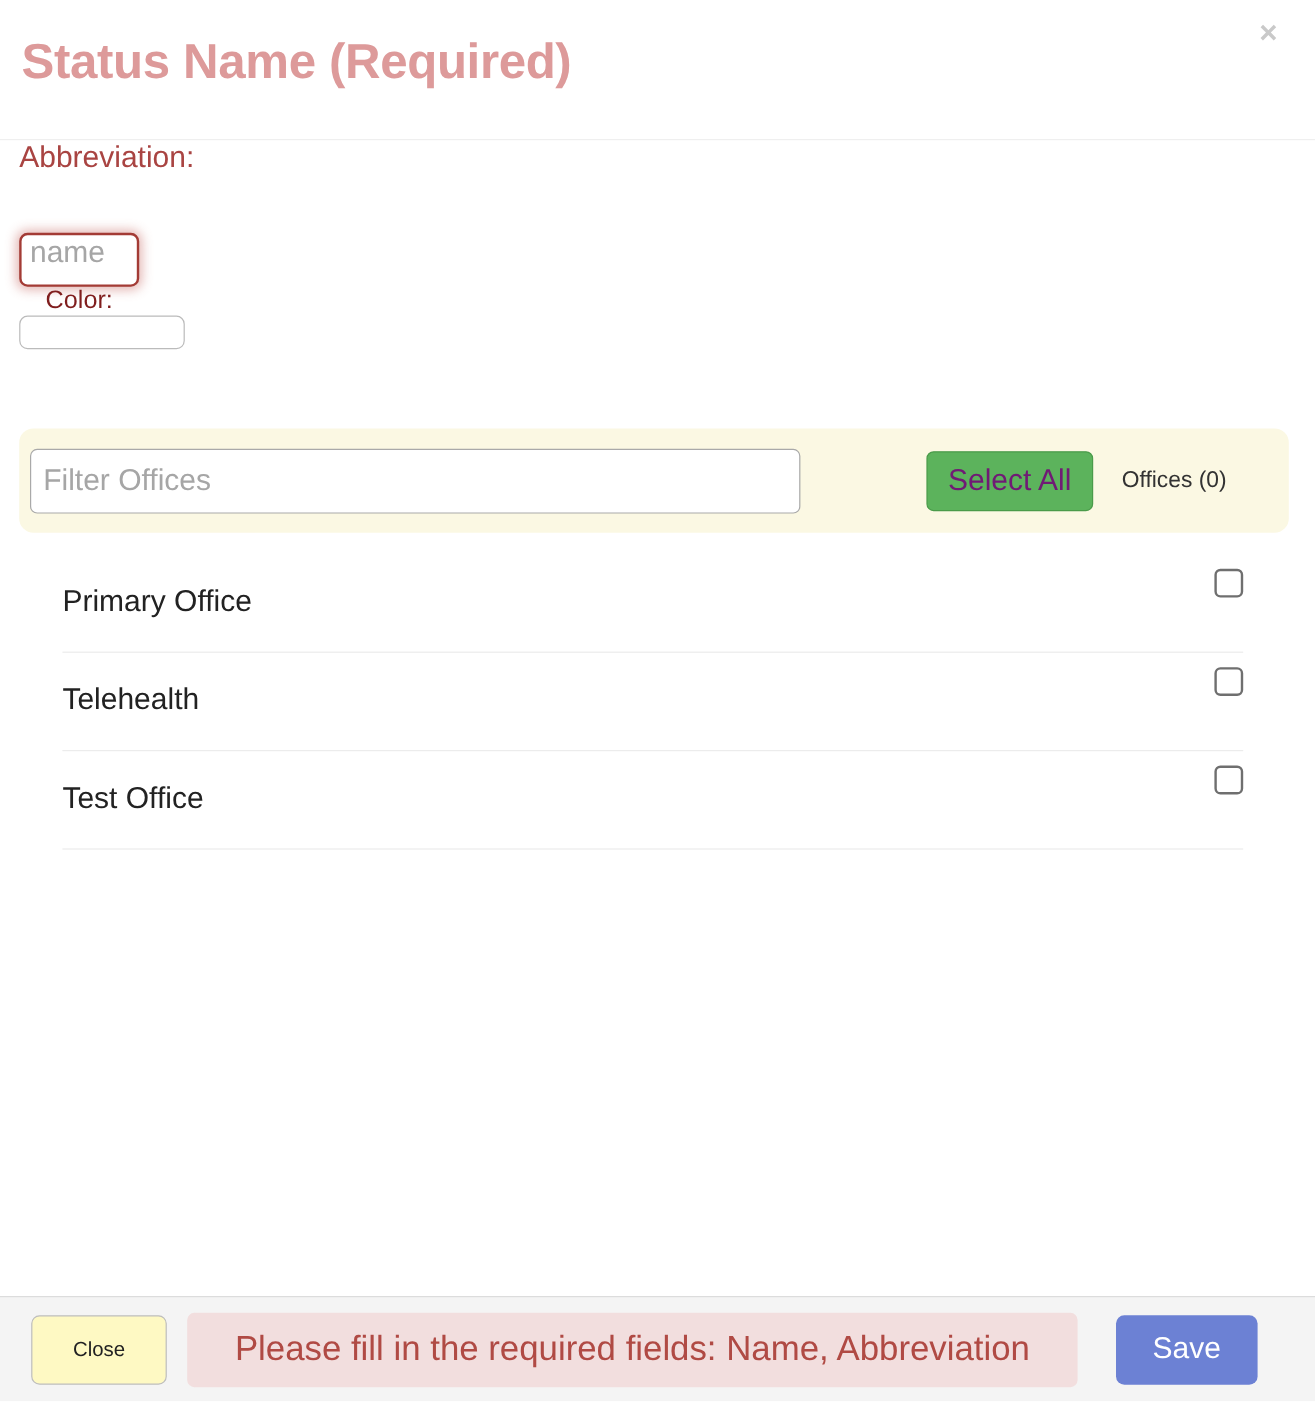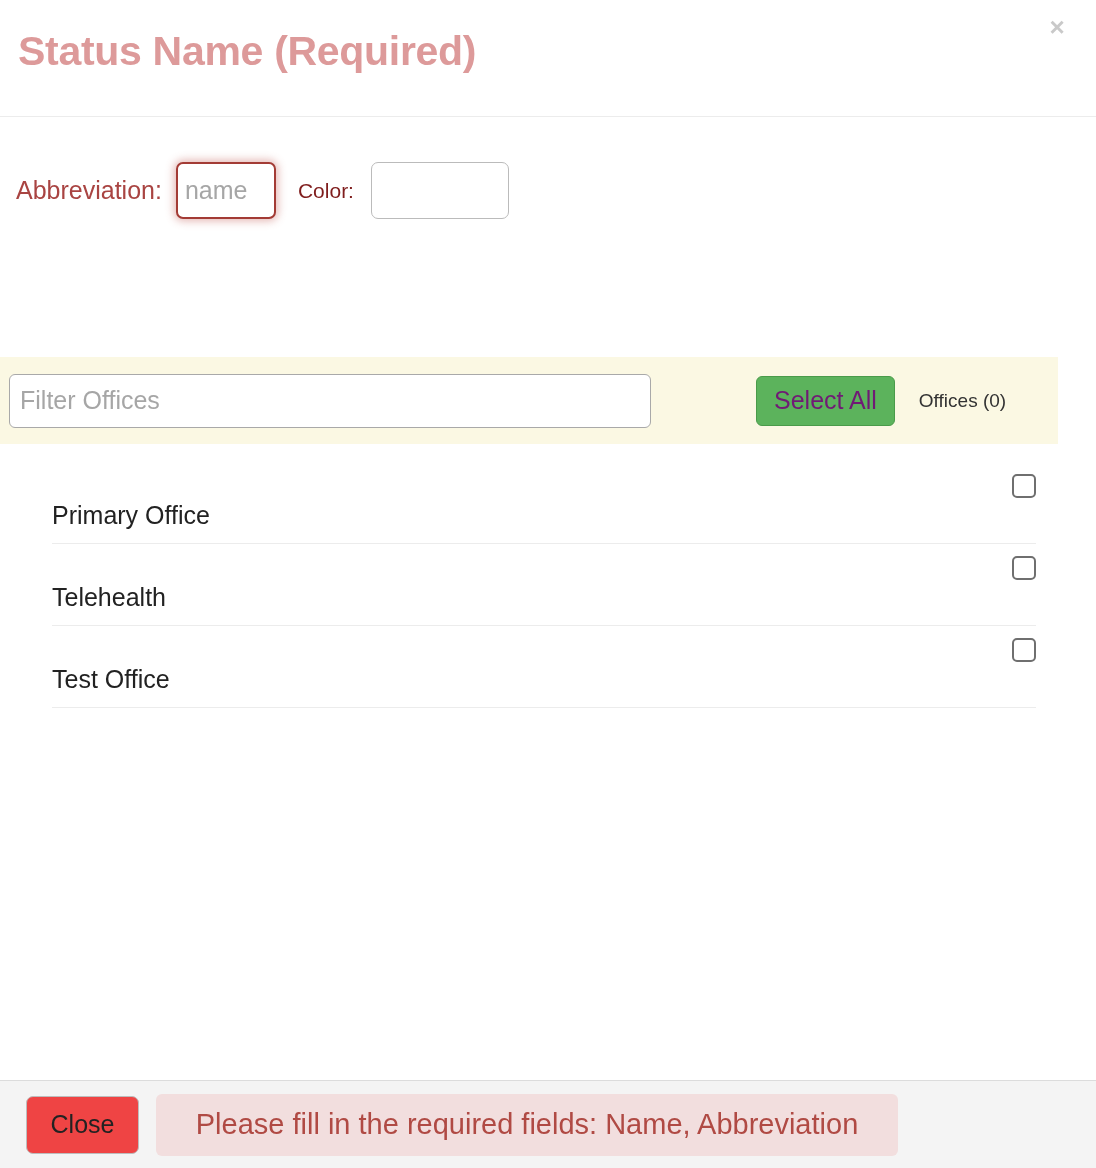--- a/index.html
+++ b/index.html
@@ -69,46 +69,48 @@
   .modal-body {
     flex: 1 1 auto;
     position: relative;
     background: #ffffff;
     overflow: hidden;
   }
 
   
   .abbrev-row {
     position: absolute;
-    left: 0; top: 16px;
+    left: 0; top: 0;
     width: 100%;
     height: 115px;
     display: flex;
-    align-items: center;
+    align-items: flex-start;
     padding-left: 16px;
+    flex-direction: column;
   }
   .abbrev-label {
     font-size: 25px;
     color: #a94442;
     margin-right: 14px;
     white-space: nowrap;
   }
   .abbrev-input {
     width: 100px;
     height: 57px;
     border: 2px solid #a33b35;
     border-radius: 7px;
     box-shadow: 0 0 9px 2px rgba(196,96,88,0.45);
     font-family: "Liberation Sans", sans-serif;
     font-size: 25px;
     color: #333;
-    padding: 0 4px 0 7px;
+    padding: 0 4px 12px 7px;
     outline: none;
     background: #fff;
     caret-color: #a33b35;
+    margin-top: 48px;
   }
   .abbrev-input::placeholder { color: #a6a6a6; opacity: 1; }
   .color-label {
     font-size: 21px;
     color: #7f1d1d;
     margin-left: 22px;
     margin-right: 17px;
     white-space: nowrap;
   }
   .color-input {
@@ -120,26 +122,26 @@
     outline: none;
     font-family: "Liberation Sans", sans-serif;
     font-size: 22px;
     padding: 0 8px;
     color: #333;
   }
 
   
   .filter-panel {
     position: absolute;
-    left: 0;
+    left: 16px;
     top: 240px;
     width: 1058px;
     height: 87px;
     background: #fbf8e3;
-    border-radius: 0;
+    border-radius: 12px;
     display: flex;
     align-items: center;
     padding: 0 10px 0 9px;
   }
   .filter-input {
     width: 642px;
     height: 54px;
     border: 1px solid #a9a9a9;
     border-radius: 6px;
     background: #ffffff;
@@ -178,21 +180,21 @@
     width: 984px;
   }
   .office-row {
     position: relative;
     height: 82px;
     border-bottom: 1px solid #ececec;
   }
   .office-name {
     position: absolute;
     left: 0;
-    bottom: 13px;
+    bottom: 27px;
     font-size: 25px;
     color: #222222;
     white-space: nowrap;
   }
   .office-checkbox {
     position: absolute;
     right: 0;
     top: 12px;
     width: 24px;
     height: 24px;
@@ -209,25 +211,25 @@
     height: 88px;
     background: #f4f4f4;
     border-top: 1px solid #dcdcdc;
     display: flex;
     align-items: center;
     padding: 0 26px 0 26px;
   }
   .close-footer-btn {
     width: 113px;
     height: 58px;
-    background: #ef4444;
+    background: #fef9c3;
     border: 1px solid #bdbdbd;
     border-radius: 7px;
     font-family: "Liberation Sans", sans-serif;
-    font-size: 25px;
+    font-size: 17px;
     color: #222222;
     cursor: pointer;
   }
   .validation-alert {
     margin-left: 17px;
     width: 742px;
     height: 62px;
     background: #f2dede;
     border-radius: 6px;
     display: flex;
@@ -288,15 +290,16 @@
           <span class="office-name">Test Office</span>
           <button class="office-checkbox"></button>
         </div>
       </div>
 
   </div>
 
   <div class="modal-footer">
     <button class="close-footer-btn">Close</button>
     <div class="validation-alert">Please fill in the required fields: Name, Abbreviation</div>
+    <button class="save-btn">Save</button>
   </div>
 
 </div>
 
 </body></html>

